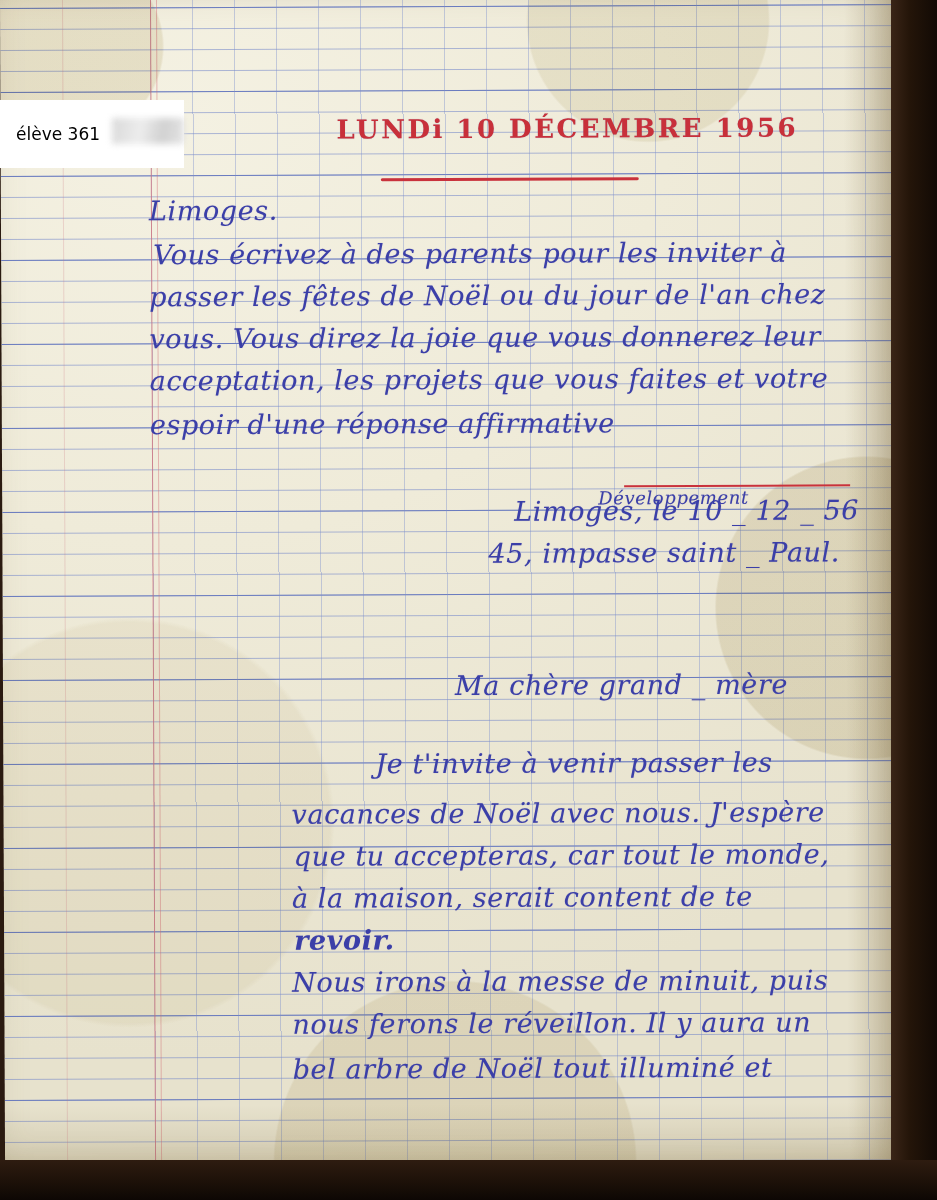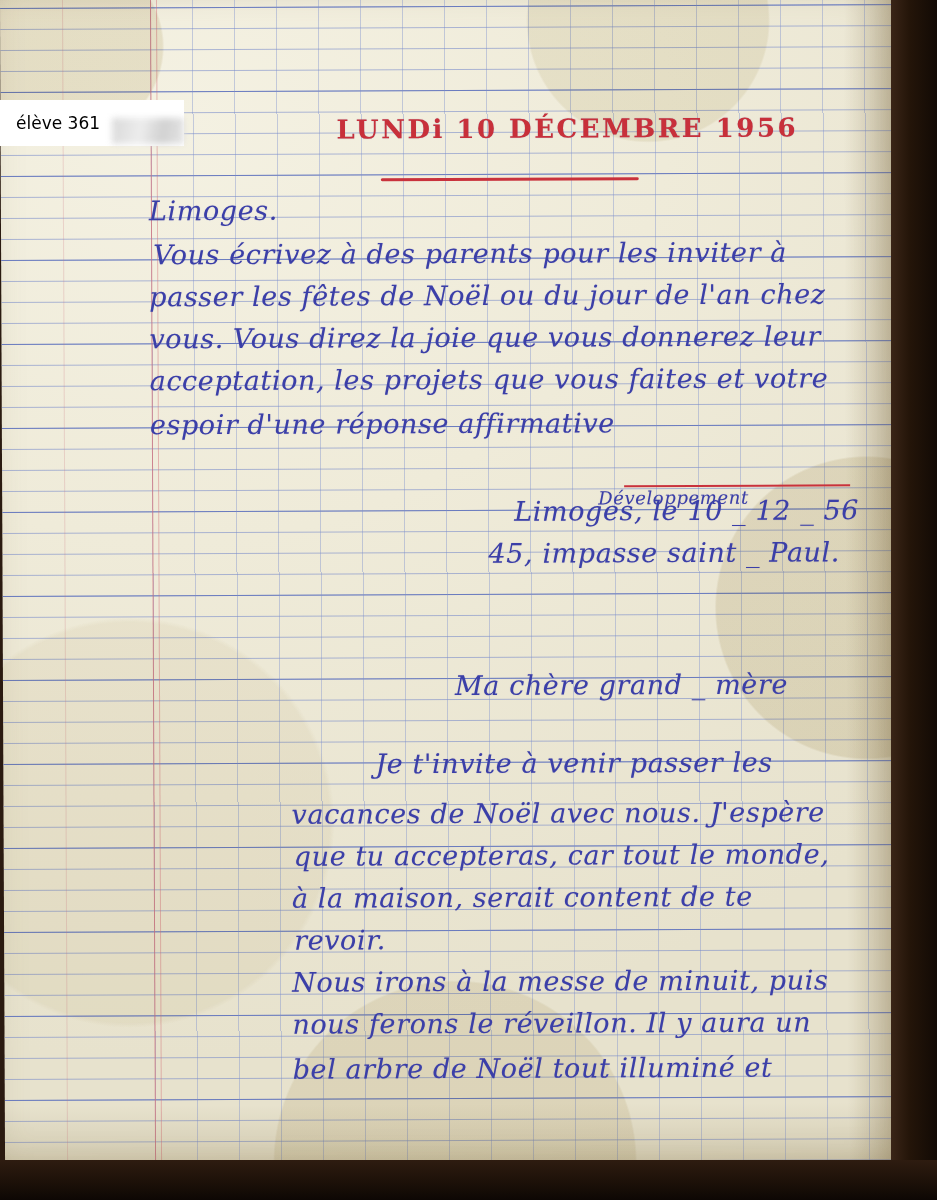--- a/index.html
+++ b/index.html
@@ -105,21 +105,21 @@
   }
   .margin-red-3 {
     position: absolute; top: 0; bottom: 0; left: 62px;
     width: 1px; background: rgba(205,120,130,.25);
   }
 
   
   .redaction {
     position: absolute;
     left: 0; top: 100px;
-    width: 184px; height: 46px;
+    width: 184px; height: 68px;
     background: #ffffff;
     display: flex;
     align-items: center;
     padding-left: 16px;
     box-sizing: border-box;
     z-index: 6;
   }
   .redaction .blur {
     position: absolute;
     left: 112px; top: 18px;
@@ -187,21 +187,21 @@
 
   .addr1 { left: 512px; top: 498px; font-size: 27px; }
   .addr2 { left: 486px; top: 540px; font-size: 27px; }
 
   .salut { left: 452px; top: 672px; font-size: 27px; }
 
   .b1 { left: 372px; top: 750px;  font-size: 27px; }
   .b2 { left: 288px; top: 800px;  font-size: 27px; }
   .b3 { left: 290px; top: 842px;  font-size: 27px; }
   .b4 { left: 288px; top: 884px;  font-size: 27px; }
-  .b5 { left: 290px; top: 926px;  font-size: 27px; }
+  .b5 { left: 290px; top: 926px;  font-size: 27px; font-weight: bold; }
   .b6 { left: 288px; top: 968px;  font-size: 27px; }
   .b7 { left: 288px; top: 1010px; font-size: 27px; }
   .b8 { left: 288px; top: 1055px; font-size: 27px; }
 
   
   .bottom-shadow {
     position: absolute;
     left: 0; bottom: 0; width: 900px; height: 70px;
     background: linear-gradient(to bottom, rgba(140,120,70,0) 0%, rgba(120,100,55,.22) 100%);
     pointer-events: none;

